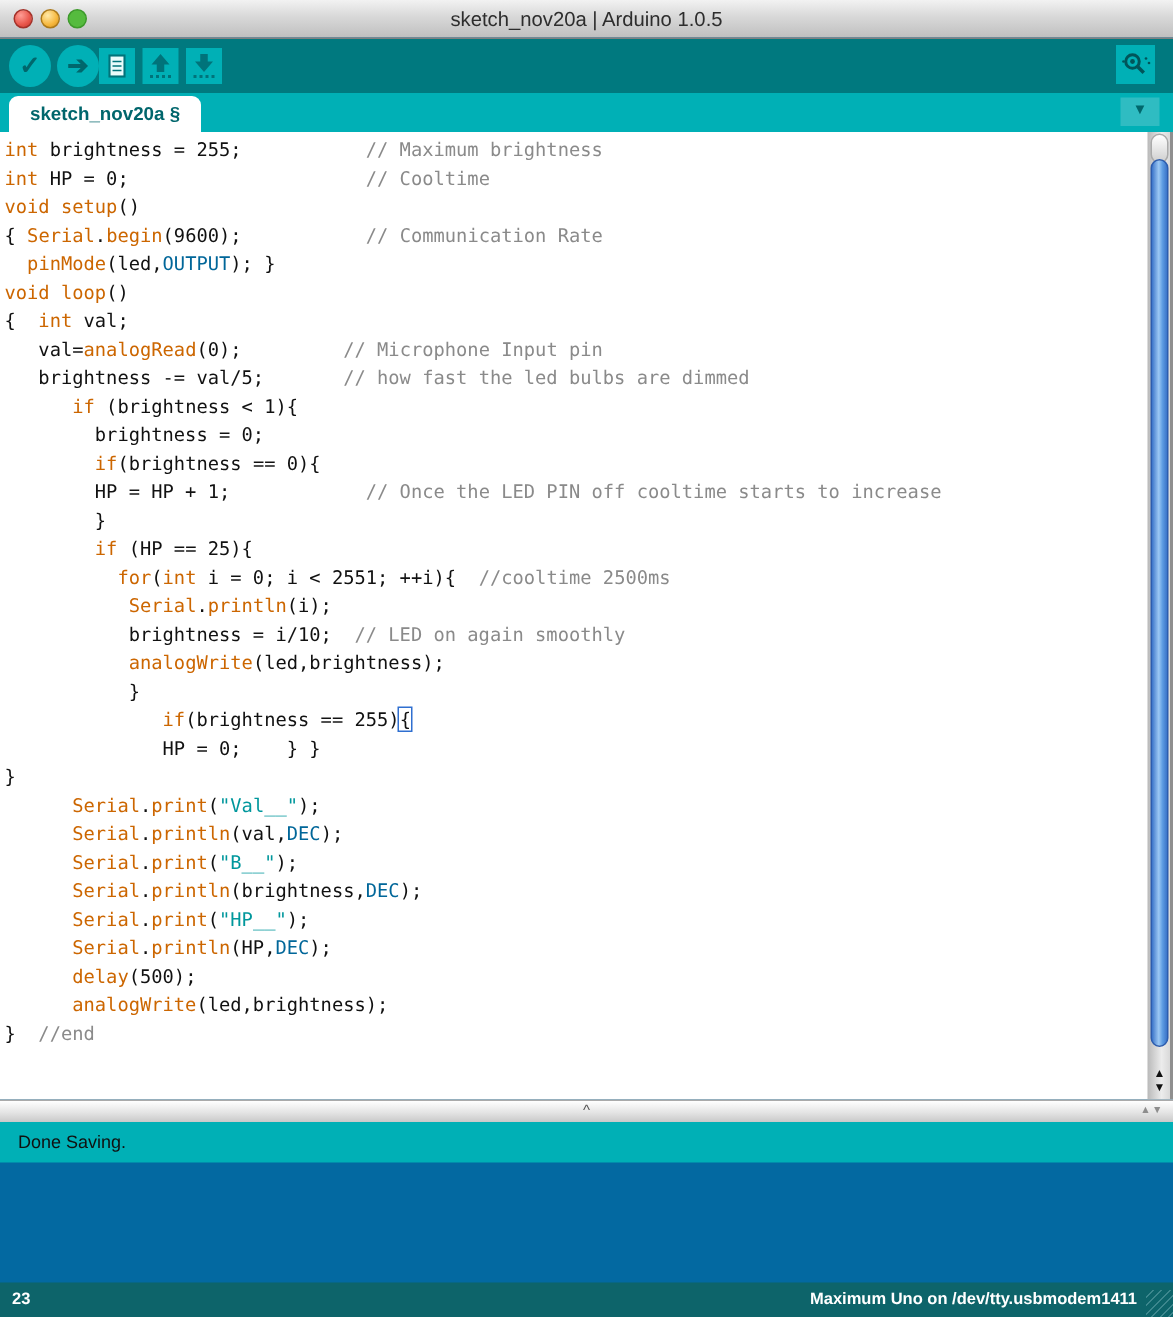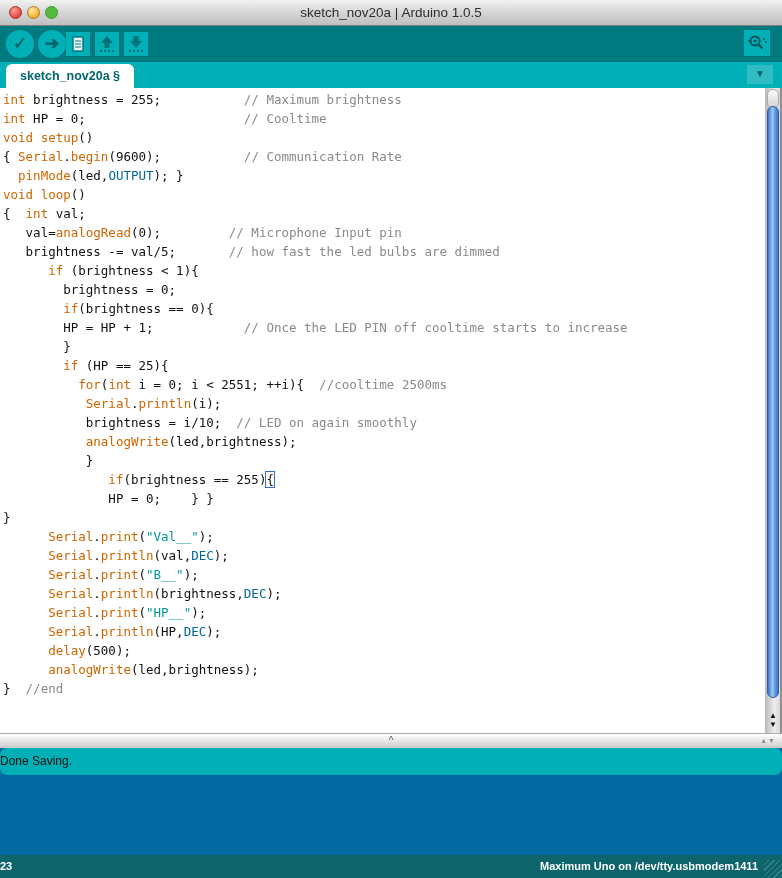--- a/index.html
+++ b/index.html
@@ -56,31 +56,31 @@
 
   
   .hsplit{position:absolute;left:0;top:733px;width:782px;height:15px;
     background:linear-gradient(#ffffff,#e4e4e4 55%,#c9c9c9);border-top:1px solid #aaa;box-sizing:border-box;}
   .hs-grip{position:absolute;left:50%;top:1px;transform:translateX(-50%);
     font-size:10px;color:#555;line-height:12px;}
   .hs-arrows{position:absolute;right:6px;top:3px;font-size:7px;color:#8d8d8d;letter-spacing:1px;}
 
   
   .statusstrip{position:absolute;left:0;top:748px;width:782px;height:27px;background:#00b0b6;
-    line-height:27px;font-size:12px;color:#101010;padding-left:0;box-sizing:border-box;border-radius:7px;}
+    line-height:27px;font-size:12px;color:#101010;padding-left:12px;box-sizing:border-box;}
 
   
   .console{position:absolute;left:0;top:775px;width:782px;height:80px;background:#000;
     color:#fff;font-family:"DejaVu Sans Mono",monospace;font-size:12.5px;font-weight:bold;
     padding:8px 0 0 5px;box-sizing:border-box;}
 
   
   .bottombar{position:absolute;left:0;top:855px;width:782px;height:23px;background:#0d646a;
     color:#fff;font-size:11px;font-weight:bold;line-height:23px;}
-  .bb-left{position:absolute;left:0;}
+  .bb-left{position:absolute;left:8px;}
   .bb-right{position:absolute;right:24px;}
   .bb-grip{position:absolute;right:0;bottom:0;width:18px;height:18px;
     background:repeating-linear-gradient(135deg,transparent 0 3px,#3c878d 3px 4px);}
 </style>
 </head>
 <body>
 
 <div id="window">
 
   <div class="titlebar">

